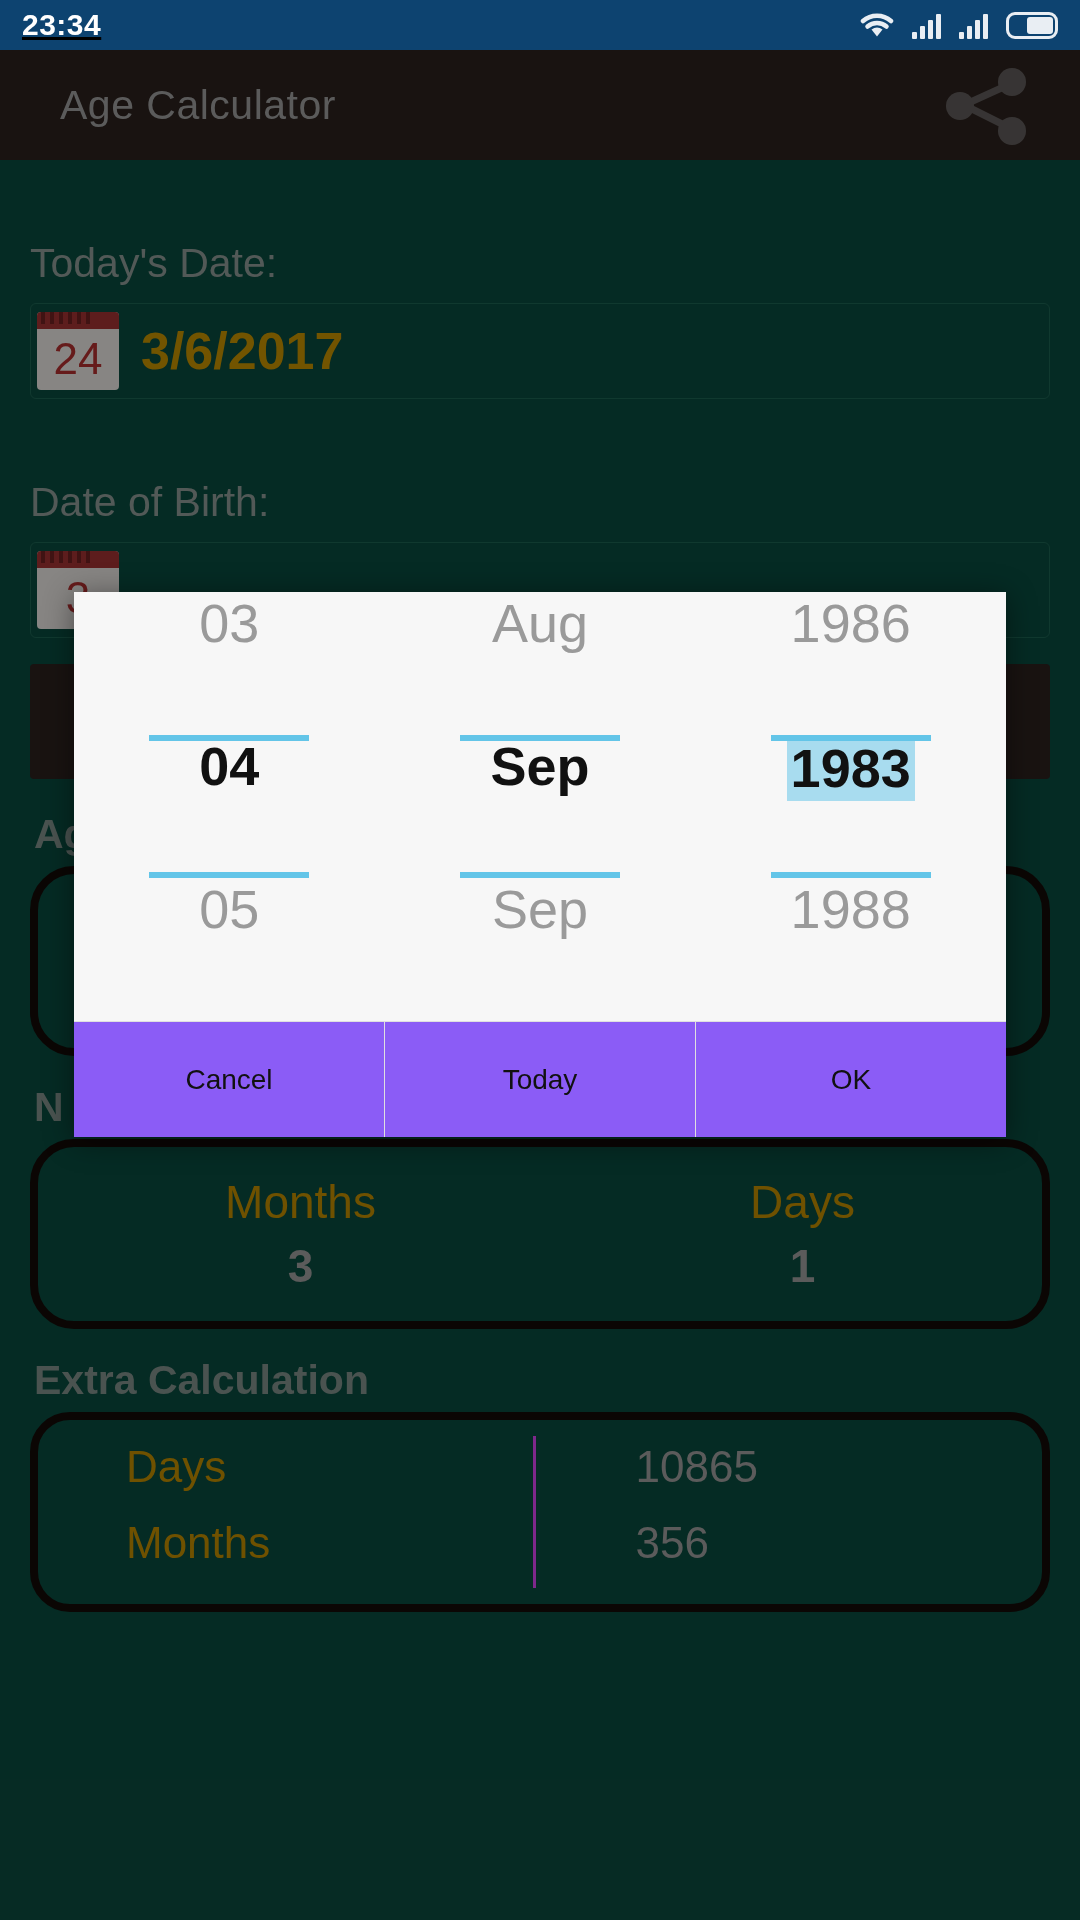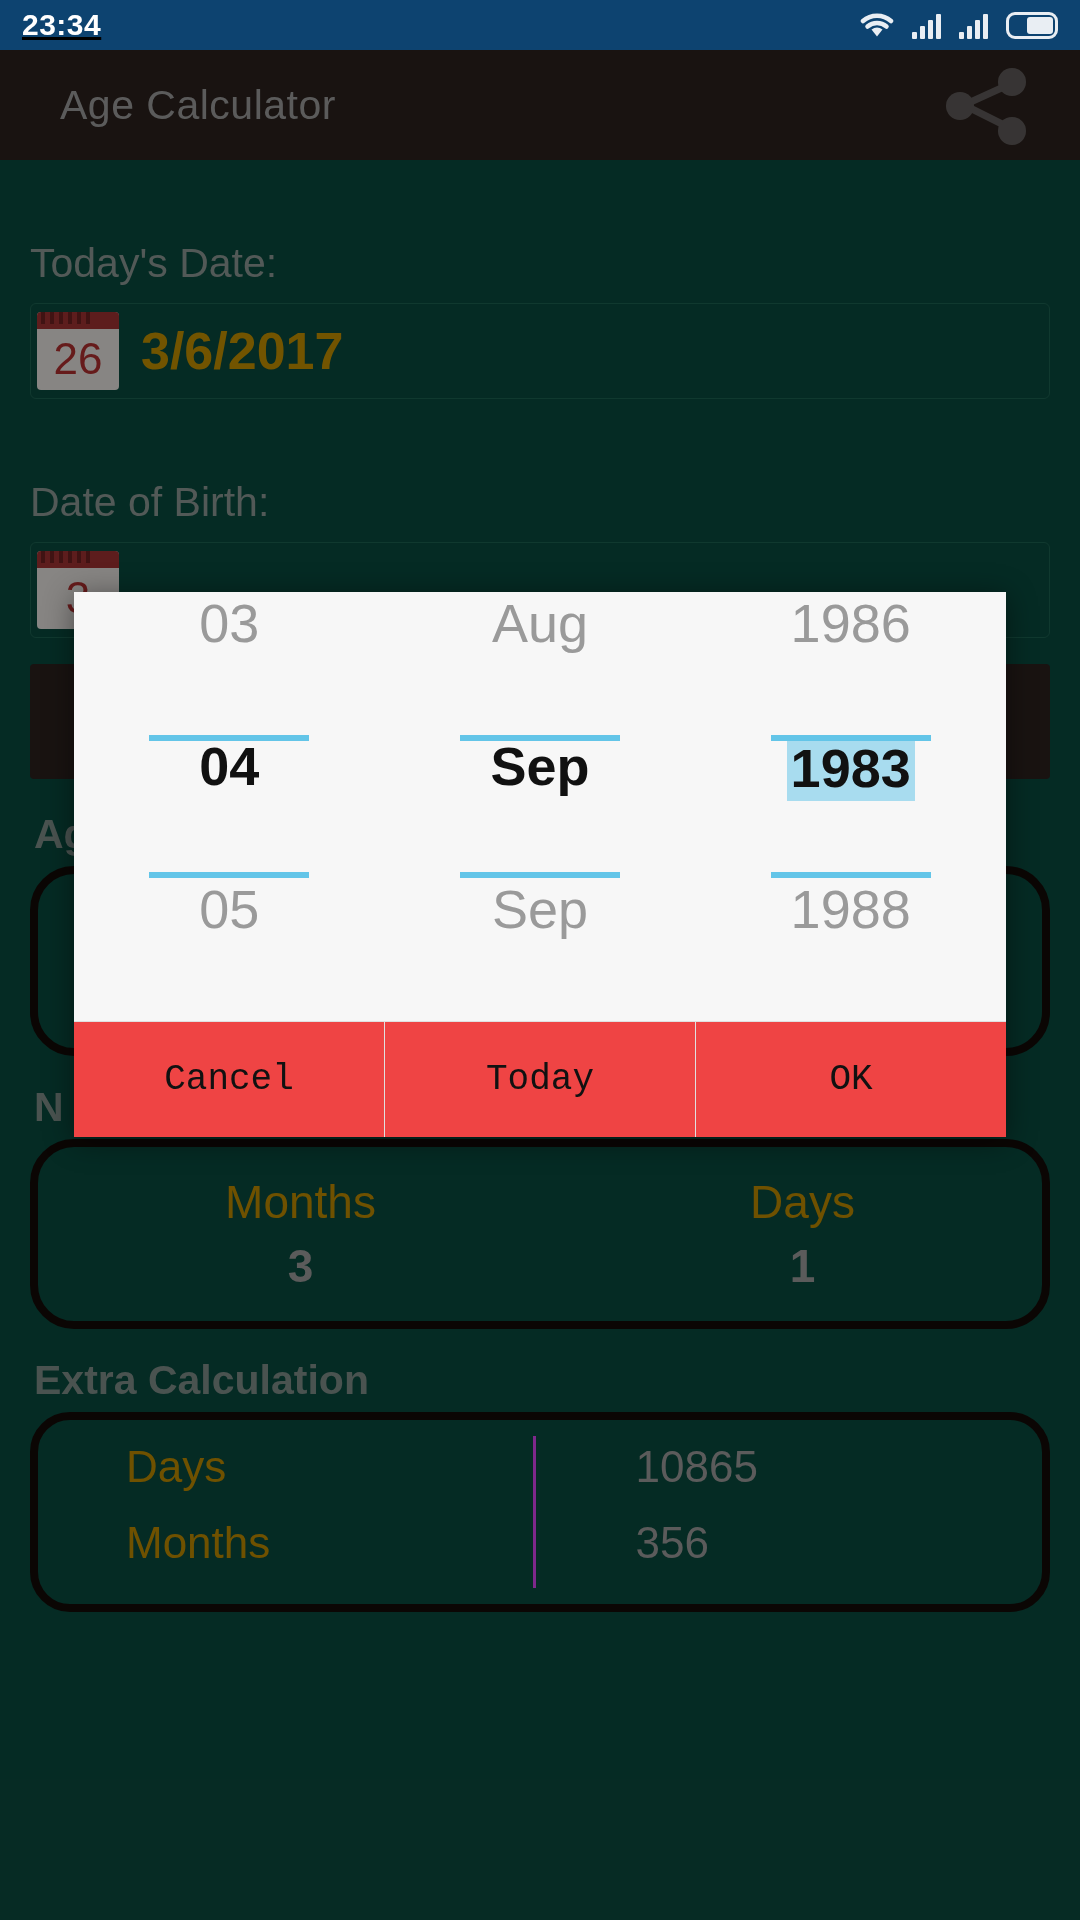--- a/index.html
+++ b/index.html
@@ -294,26 +294,26 @@
   .pk-divider.top { top: 0; }
   .pk-divider.bot { bottom: 0; }
 
   #dialog-buttons {
     height: 116px;
     border-top: 1px solid #e0e0e0;
     display: flex;
   }
   .dlg-btn {
     flex: 1;
-    background: #ef4444;
+    background: #8b5cf6;
     border: none;
     border-right: 1px solid #e0e0e0;
     color: #111111;
-    font-size: 36px;
-    font-family: Liberation Mono, monospace;
+    font-size: 28px;
+    font-family: Liberation Sans, sans-serif;
     cursor: pointer;
   }
   .dlg-btn:last-child { border-right: none; }
 </style>
 </head>
 <body>
 
 <div id="screen">
 
   <div id="status-bar">
@@ -358,21 +358,21 @@
       <div class="cal-icon">
         <div class="top"></div>
         <div class="rings">
             <i></i>
             <i></i>
             <i></i>
             <i></i>
             <i></i>
             <i></i>
           </div>
-        <div class="num">26</div>
+        <div class="num">24</div>
       </div>
       <div class="date-value">3/6/2017</div>
     </div>
 
     <div class="field-label">Date of Birth:</div>
     <div class="date-box">
       <div class="cal-icon">
         <div class="top"></div>
         <div class="rings">
             <i></i>

